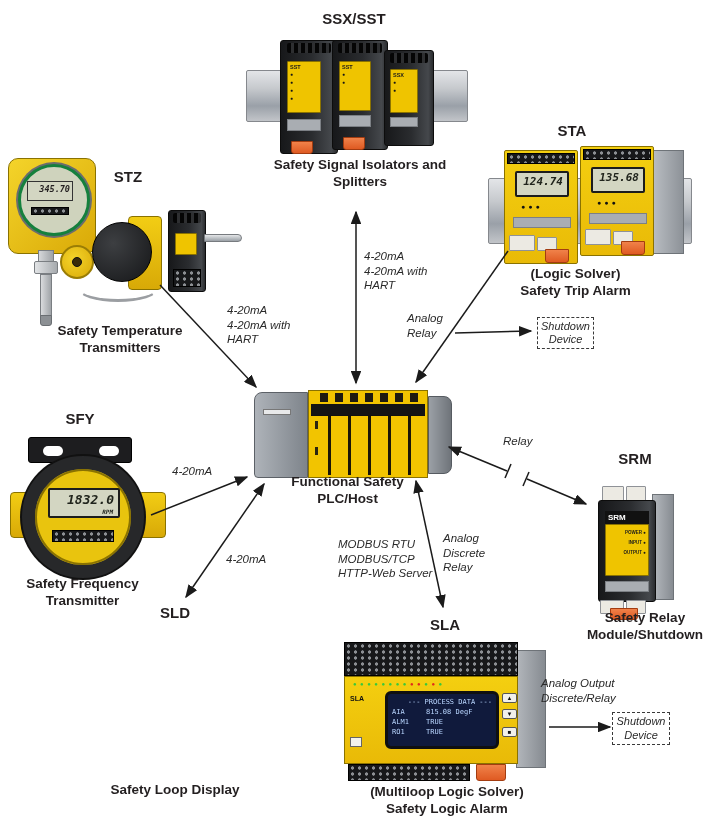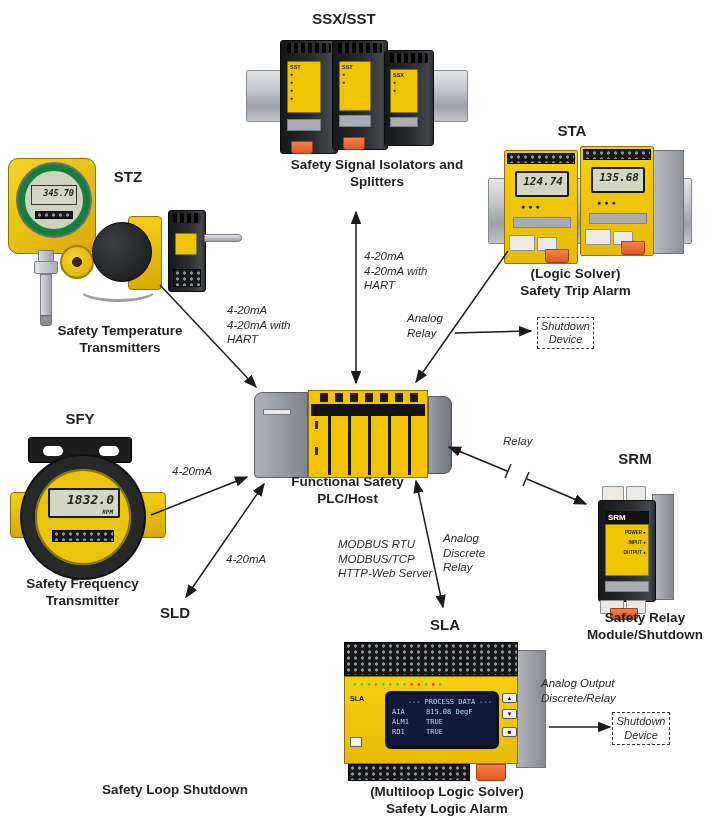--- a/index.html
+++ b/index.html
@@ -91,21 +91,21 @@
       <line x1="264" y1="484" x2="186" y2="597" marker-start="url(#ah)" marker-end="url(#ah)"></line>
       <line x1="449" y1="447" x2="507" y2="471" marker-start="url(#ah)"></line>
       <line x1="527" y1="479" x2="586" y2="504" marker-end="url(#ah)"></line>
       <line x1="505" y1="478" x2="511" y2="464"></line>
       <line x1="523" y1="486" x2="529" y2="472"></line>
       <line x1="416" y1="481" x2="443" y2="607" marker-start="url(#ah)" marker-end="url(#ah)"></line>
       <line x1="549" y1="727" x2="610" y2="727" marker-end="url(#ah)"></line>
     </g>
   </svg>
 
-  <div class="code" style="left:264px;top:10px;width:160px">SSX/SST</div>
+  <div class="code" style="left:274px;top:10px;width:160px">SSX/SST</div>
   <div class="dev" style="left:244px;top:38px;width:226px;height:128px">
     <div class="rail" style="left:2px;top:32px;width:222px;height:52px"></div>
     <div class="dmod" style="left:36px;top:2px;width:58px;height:114px">
       <div class="teeth"></div>
       <div class="ylabel" style="left:6px;top:20px;width:34px;height:52px">
         <span>SST</span>
         <div class="leddots">●<br>●<br>●<br>●</div>
       </div>
       <div class="graystrip" style="left:6px;top:78px;width:34px;height:12px"></div>
       <div class="clip" style="left:10px;top:100px;width:22px;height:13px"></div>
@@ -121,21 +121,21 @@
     </div>
     <div class="dmod" style="left:140px;top:12px;width:50px;height:96px">
       <div class="teeth"></div>
       <div class="ylabel" style="left:5px;top:18px;width:28px;height:44px">
         <span>SSX</span>
         <div class="leddots">●<br>●</div>
       </div>
       <div class="graystrip" style="left:5px;top:66px;width:28px;height:10px"></div>
     </div>
   </div>
-  <div class="caption" style="left:267px;top:157px;width:220px">
+  <div class="caption" style="left:250px;top:157px;width:220px">
     <span>Safety Signal Isolators and</span>
       <span>Splitters</span>
   </div>
 
   <div class="code" style="left:522px;top:122px;width:100px">STA</div>
   <div class="dev" style="left:488px;top:142px;width:204px;height:126px">
     <div class="rail" style="left:0;top:36px;width:204px;height:66px"></div>
     <div class="abs" style="left:164px;top:8px;width:32px;height:104px;background:linear-gradient(90deg,#b9bdc2,#8d9298);border:1px solid #6e7378"></div>
     <div class="sta-face" style="left:16px;top:8px;width:74px;height:114px">
       <div class="screws abs" style="left:2px;top:2px;width:68px;height:11px"></div>
@@ -161,21 +161,21 @@
     </div>
   </div>
   <div class="caption" style="left:488px;top:266px;width:175px">
     <span>(Logic Solver)</span>
       <span>Safety Trip Alarm</span>
   </div>
 
   <div class="code" style="left:88px;top:168px;width:80px">STZ</div>
   <div class="dev" style="left:8px;top:148px;width:236px;height:178px">
     <div class="abs" style="left:0;top:10px;width:88px;height:96px;background:linear-gradient(135deg,#f4d42a,#d9a907);border:1px solid #8a7200;border-radius:10px"></div>
-    <div class="abs" style="left:10px;top:16px;width:72px;height:72px;border-radius:50%;border:7px solid #15803d;background:#cfd3bd;box-shadow:0 0 0 2px #6b6c6e">
+    <div class="abs" style="left:10px;top:16px;width:72px;height:72px;border-radius:50%;border:3px solid #15803d;background:#cfd3bd;box-shadow:0 0 0 2px #6b6c6e">
       <div class="abs" style="left:6px;top:14px;width:46px;height:20px;background:#d3d6c2;border:1px solid #333;font-family:'DejaVu Sans Mono',monospace;font-style:italic;font-weight:bold;font-size:8.5px;text-align:right;padding:2px 2px 0 0">345.70</div>
       <div class="screws abs" style="left:10px;top:40px;width:38px;height:8px"></div>
     </div>
     <div class="abs" style="left:30px;top:102px;width:16px;height:12px;background:linear-gradient(90deg,#d6d8da,#9fa3a7);border:1px solid #7a7e82"></div>
     <div class="abs" style="left:26px;top:113px;width:24px;height:13px;background:linear-gradient(90deg,#e2e4e6,#a6aaae);border:1px solid #7a7e82;border-radius:2px"></div>
     <div class="abs" style="left:32px;top:126px;width:12px;height:42px;background:linear-gradient(90deg,#d9dbdd,#a0a4a8);border:1px solid #7a7e82"></div>
     <div class="abs" style="left:32px;top:167px;width:12px;height:11px;background:#8c9094;border:1px solid #6a6e72;border-radius:0 0 3px 3px"></div>
     <div class="abs" style="left:52px;top:97px;width:34px;height:34px;border-radius:50%;background:radial-gradient(circle at 40% 40%, #f4d42a, #d9a907);border:2px solid #9a7d05">
       <div class="abs" style="left:10px;top:10px;width:10px;height:10px;border-radius:50%;background:#3a2c08;border:1px solid #111"></div>
     </div>
@@ -251,21 +251,21 @@
     <div class="wblock" style="left:30px;top:120px;width:20px;height:14px"></div>
     <div class="clip" style="left:14px;top:128px;width:28px;height:12px"></div>
   </div>
   <div class="caption" style="left:580px;top:610px;width:130px">
     <span>Safety Relay</span>
       <span>Module/Shutdown</span>
   </div>
 
   <div class="code" style="left:145px;top:604px;width:60px">SLD</div>
   <div class="caption" style="left:90px;top:782px;width:170px">
-    <span>Safety Loop Shutdown</span>
+    <span>Safety Loop Display</span>
   </div>
 
   <div class="code" style="left:415px;top:616px;width:60px">SLA</div>
   <div class="dev" style="left:340px;top:636px;width:210px;height:148px">
     <div class="abs" style="left:176px;top:14px;width:30px;height:118px;background:linear-gradient(90deg,#b2b6bb,#868b91);border:1px solid #6e7378"></div>
     <div class="screws abs" style="left:4px;top:6px;width:174px;height:34px"></div>
     <div class="abs" style="left:4px;top:40px;width:174px;height:88px;background:linear-gradient(#f4cf10,#e9ba07);border:1px solid #8a7200">
       <div class="ledline" style="left:8px;top:4px"><span class="ledg">●●●●●●●●</span><span class="ledr">●●</span><span class="ledg">●</span><span class="ledr">●</span><span class="ledg">●</span></div>
       <div class="tinylogo" style="left:5px;top:18px">SLA</div>
       <div class="abs" style="left:5px;top:60px;width:12px;height:10px;background:#f4f2ec;border:1px solid #666"></div>

